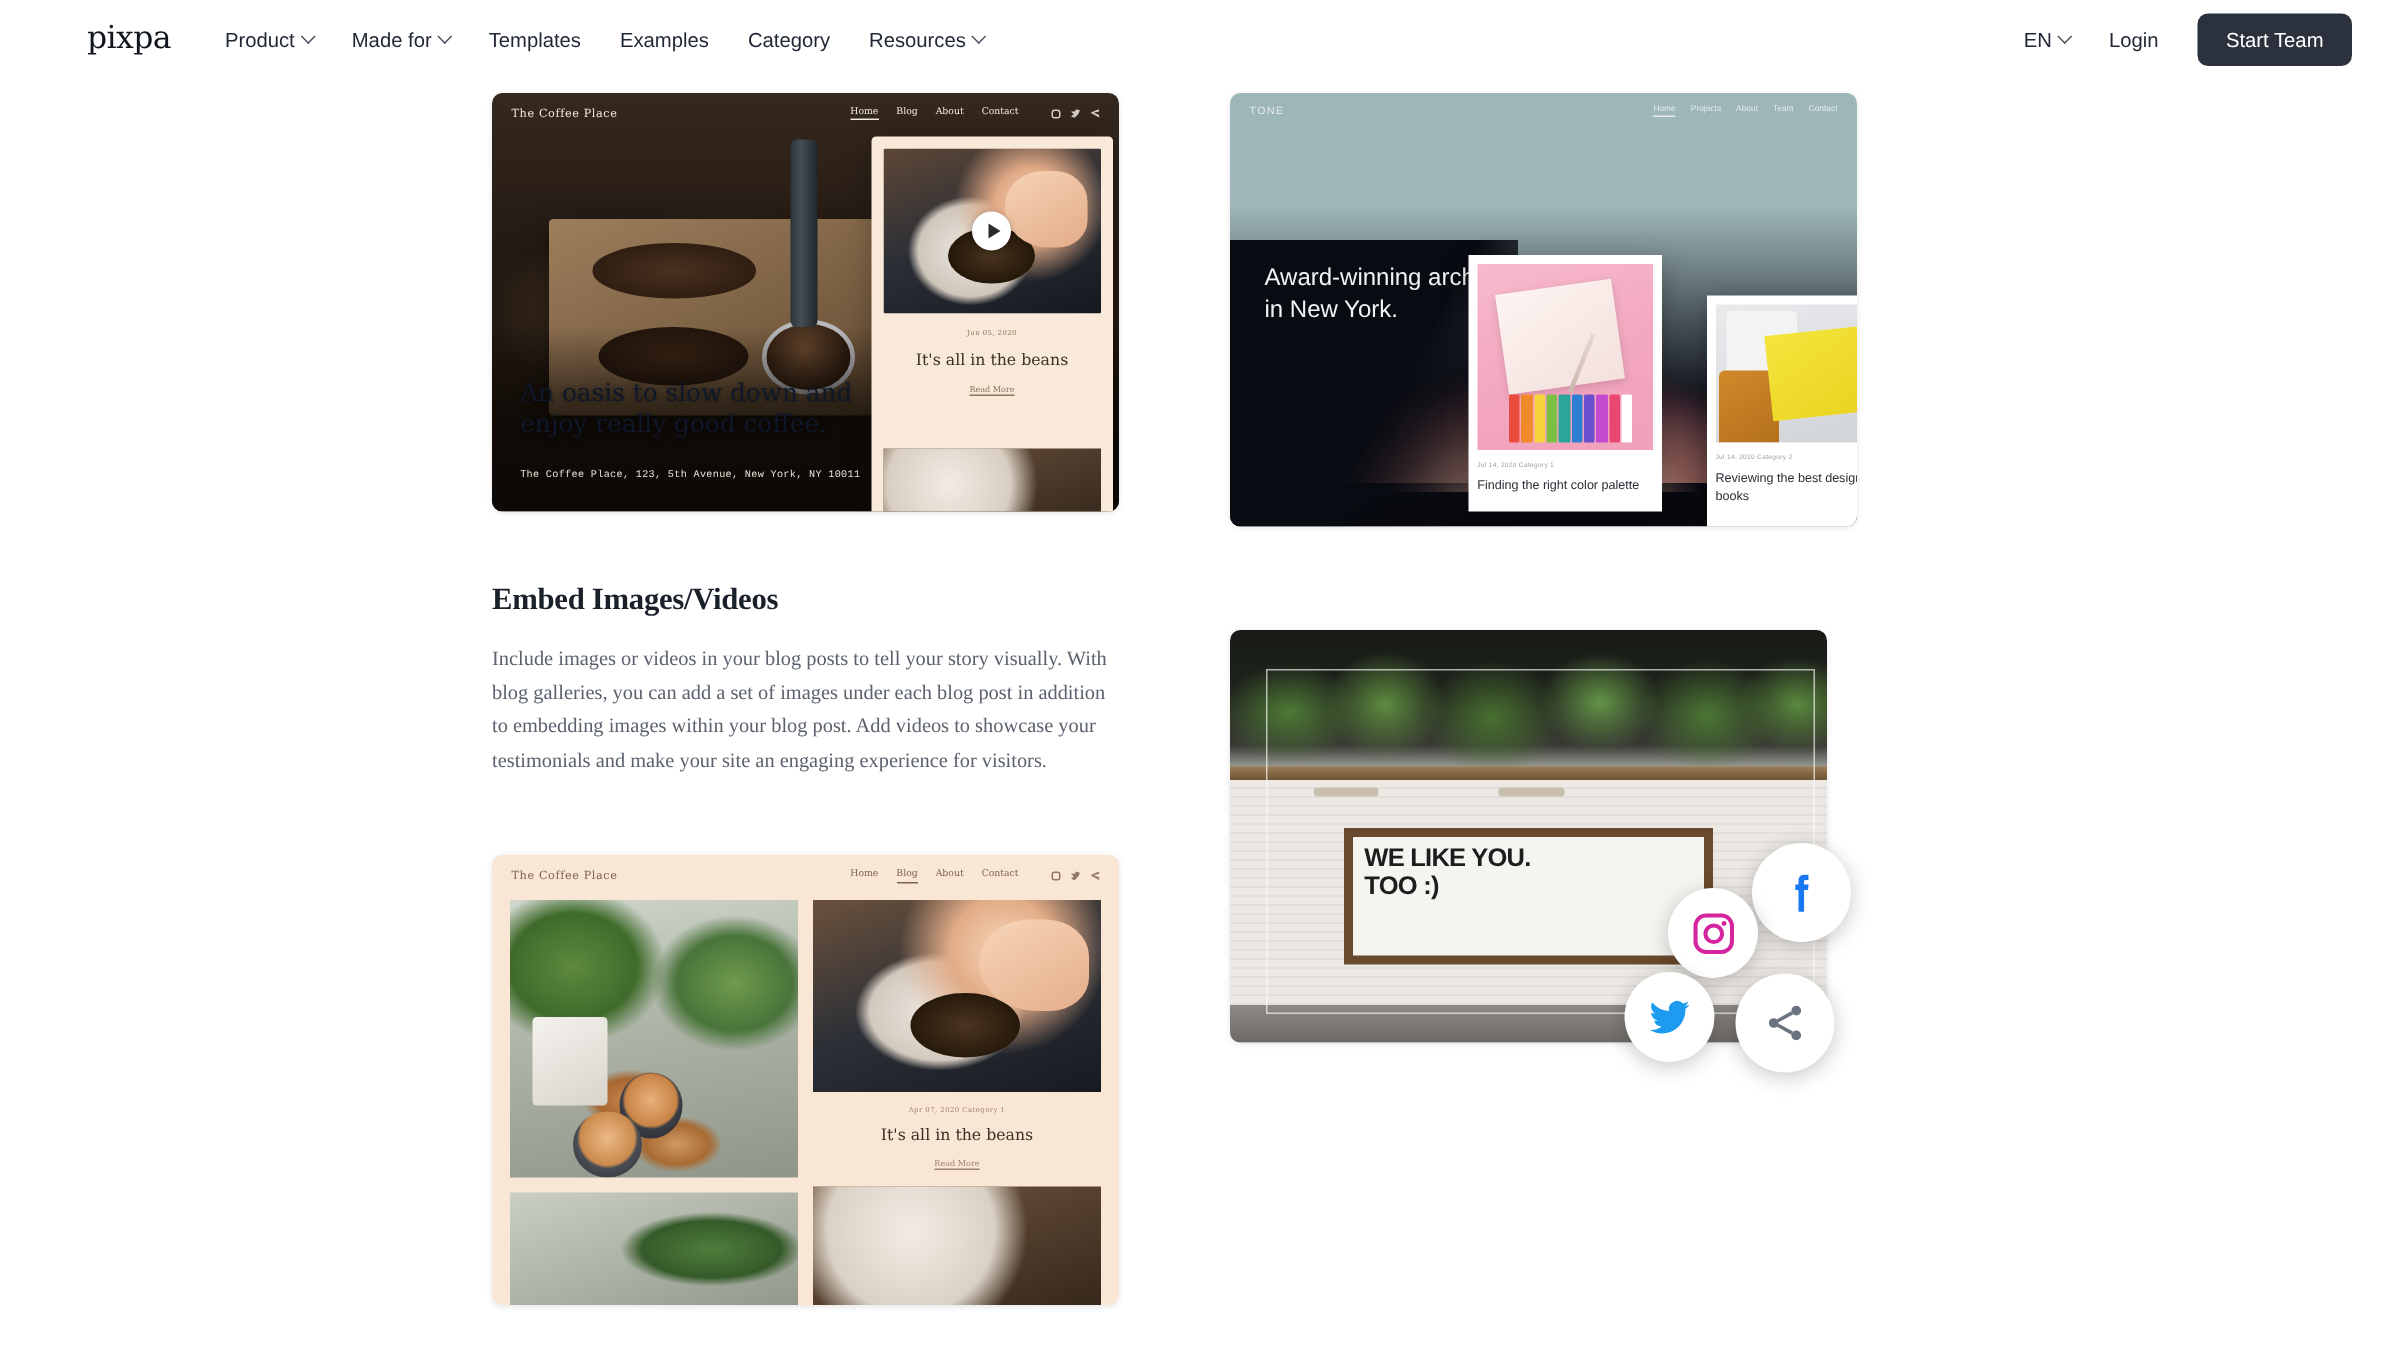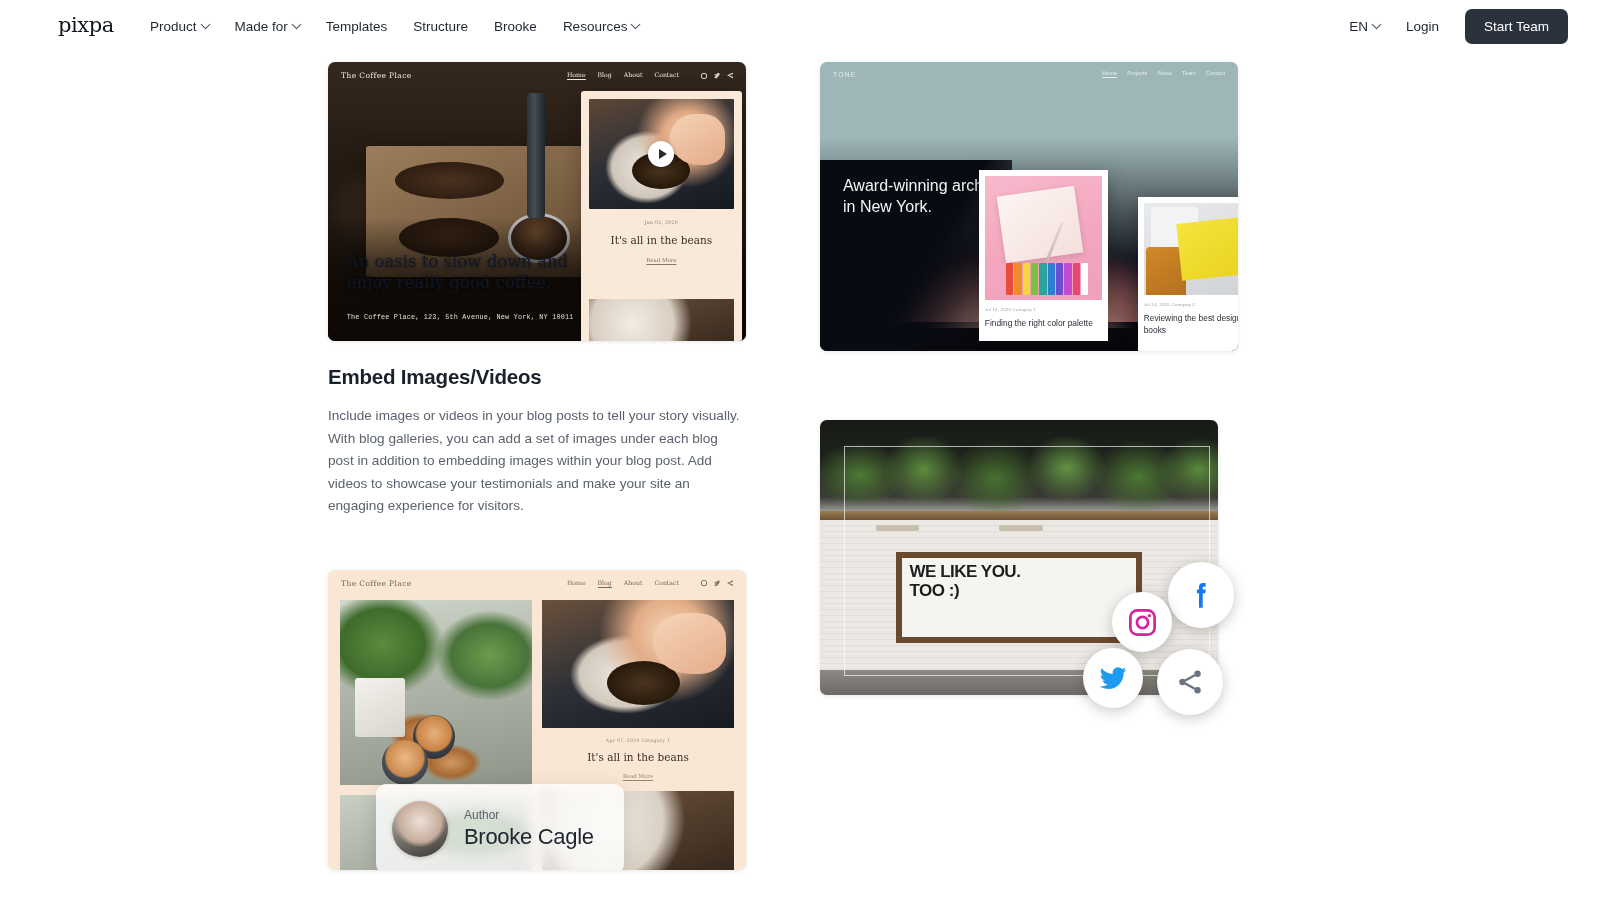--- a/index.html
+++ b/index.html
@@ -453,22 +453,22 @@
   <div class="nav">
     <div class="nav-item">
       <span>Product</span>
       <span class="caret"></span>
     </div>
     <div class="nav-item">
       <span>Made for</span>
       <span class="caret"></span>
     </div>
     <div class="nav-item">Templates</div>
-    <div class="nav-item">Structure</div>
-    <div class="nav-item">Brooke</div>
+    <div class="nav-item">Examples</div>
+    <div class="nav-item">Category</div>
     <div class="nav-item">
       <span>Resources</span>
       <span class="caret"></span>
     </div>
   </div>
 
   <div class="header-right">
     <div class="lang">
       <span>EN</span>
       <span class="caret"></span>
@@ -517,21 +517,21 @@
           <div class="pc-hand ph"></div>
           <div class="play"></div>
         </div>
         <div class="pc-meta">Jun 05, 2020</div>
         <div class="pc-title">It's all in the beans</div>
         <div class="pc-more">Read More</div>
         <div class="pc-img2 ph"></div>
       </div>
     </div>
 
-    <div style="margin-top:24px;">
+    <div style="margin-top:48px;font-family:Liberation Serif, serif;">
       <div class="block-title">Embed Images/Videos</div>
       <div class="block-body">Include images or videos in your blog posts to tell your story visually. With blog galleries, you can add a set of images under each blog post in addition to embedding images within your blog post. Add videos to showcase your testimonials and make your site an engaging experience for visitors.</div>
     </div>
 
     <div class="mock m3" style="margin-top:52px;">
       <div class="mock-nav">
         <div class="mock-brand">The Coffee Place</div>
         <div class="mock-links">
           <span>Home</span>
           <span class="on">Blog</span>
@@ -559,27 +559,20 @@
             <div class="bpile ph"></div>
             <div class="bhand ph"></div>
           </div>
           <div class="cmeta">Apr 07, 2020   Category 1</div>
           <div class="ctitle">It's all in the beans</div>
           <div class="cmore">Read More</div>
           <div class="img3 ph"></div>
         </div>
       </div>
 
-      <div class="author-chip">
-        <div class="av"></div>
-        <div>
-          <div class="lbl">Author</div>
-          <div class="nm">Brooke Cagle</div>
-        </div>
-      </div>
     </div>
   </div>
 
   <div class="col-right">
 
     <div class="mock m2">
       <div class="bg ph"></div>
       <div class="swoosh ph"></div>
       <div class="swoosh2 ph"></div>
       <div class="darkwedge ph"></div>

